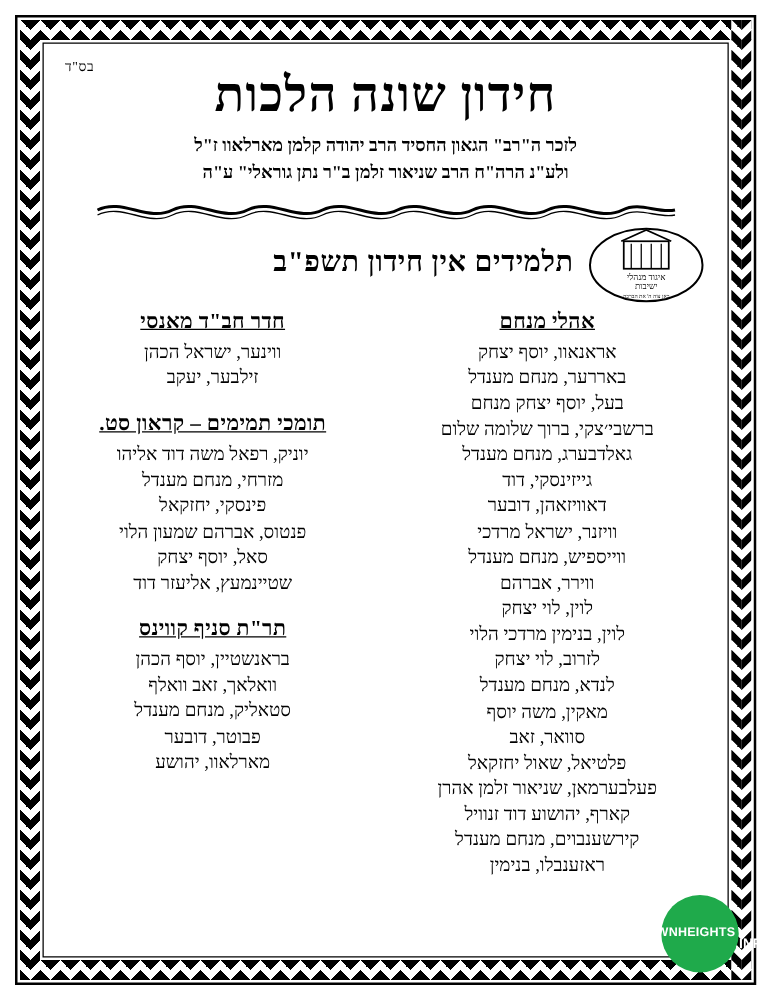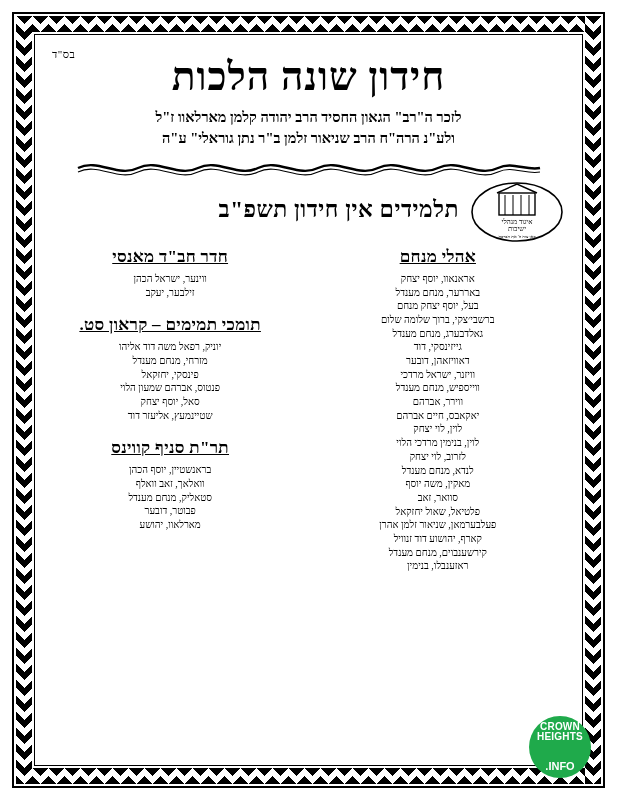--- a/index.html
+++ b/index.html
@@ -142,37 +142,37 @@
     text-decoration: underline;
     margin-bottom: 5px;
     letter-spacing: 0.3px;
   }
   .names {
     list-style: none;
     margin: 0;
     padding: 0;
   }
   .names li {
-    font-size: 10px;
+    font-size: 15px;
     line-height: 1.37;
     white-space: nowrap;
   }
 
   
   .badge {
     position: absolute;
     right: 26px;
     bottom: 22px;
     width: 62px;
     height: 62px;
     border-radius: 50%;
     background: #1faa4b;
     color: #fff;
     display: flex;
-    flex-direction: column;
+    flex-direction: row;
     align-items: center;
     justify-content: center;
     font-family: "Liberation Sans", sans-serif;
     direction: ltr;
   }
   .badge .b1 {
     font-size: 10px;
     font-weight: bold;
     line-height: 1.05;
     text-align: center;
@@ -246,21 +246,20 @@
             <li>אראנאוו, יוסף יצחק</li>
             <li>באררער, מנחם מענדל</li>
             <li>בעל, יוסף יצחק מנחם</li>
             <li>ברשבי׳צקי, ברוך שלומה שלום</li>
             <li>גאלדבערג, מנחם מענדל</li>
             <li>גייזינסקי, דוד</li>
             <li>דאוויזאהן, דובער</li>
             <li>וויזנר, ישראל מרדכי</li>
             <li>ווייספיש, מנחם מענדל</li>
             <li>ווירר, אברהם</li>
-            <li>יאקאבס, חיים אברהם</li>
             <li>לוין, לוי יצחק</li>
             <li>לוין, בנימין מרדכי הלוי</li>
             <li>לזרוב, לוי יצחק</li>
             <li>לנדא, מנחם מענדל</li>
             <li>מאקין, משה יוסף</li>
             <li>סוואר, זאב</li>
             <li>פלטיאל, שאול יחזקאל</li>
             <li>פעלבערמאן, שניאור זלמן אהרן</li>
             <li>קארף, יהושוע דוד זנוויל</li>
             <li>קירשענבוים, מנחם מענדל</li>

